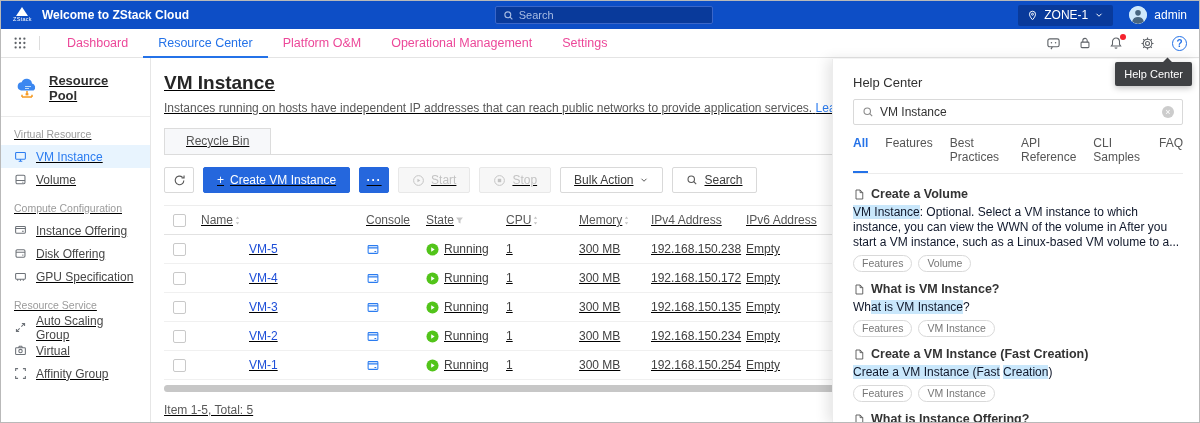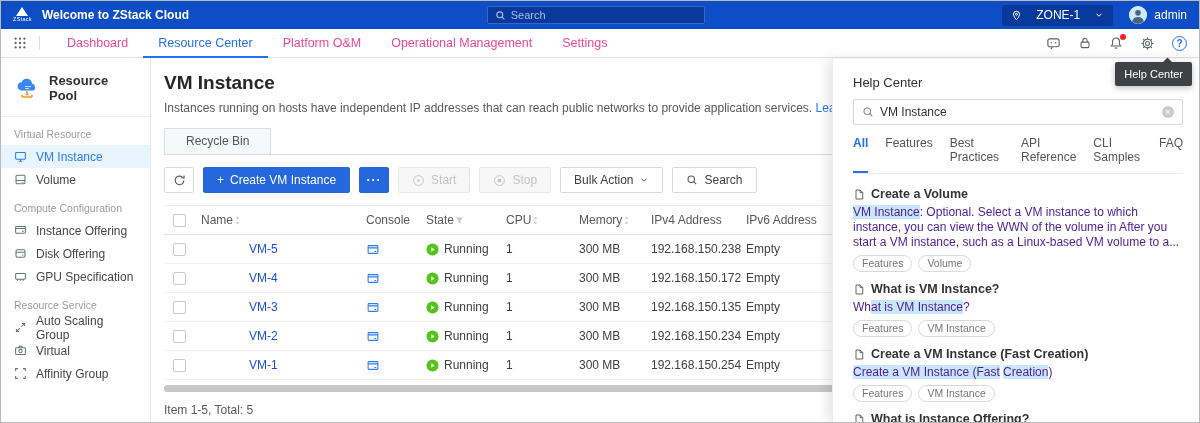--- a/index.html
+++ b/index.html
@@ -8,38 +8,38 @@
 
   
   .topbar { height: 28px; background: #0d4ec6; display: flex; align-items: center; padding: 0 12px; color: #fff; }
   .logo { display: flex; flex-direction: column; align-items: center; margin-right: 10px; line-height: 1; }
   .logo-tri { width: 0; height: 0; border-left: 6px solid transparent; border-right: 6px solid transparent; border-bottom: 9px solid #fff; }
   .logo-text { font-size: 5.5px; color: #fff; margin-top: 1px; letter-spacing: .3px; }
   .topbar-title { font-size: 12px; font-weight: bold; white-space: nowrap; }
   .topbar-search { margin: 0 auto; width: 218px; height: 18px; background: #093a9b; border: 1px solid #3a66c9; border-radius: 2px; display: flex; align-items: center; padding: 0 7px; gap: 5px; }
   .topbar-search input { background: transparent; border: none; outline: none; color: #a9bde4; font-size: 11px; width: 100%; font-family: inherit; }
   .topbar-search input::placeholder { color: #a9bde4; }
-  .zone-box { display: flex; align-items: center; gap: 14px; background: #093a9b; border-radius: 2px; height: 21px; padding: 0 9px; font-size: 12px; margin-right: 16px; cursor: pointer; }
+  .zone-box { display: flex; align-items: center; gap: 6px; background: #093a9b; border-radius: 2px; height: 21px; padding: 0 9px; font-size: 12px; margin-right: 16px; cursor: pointer; }
   .user-box { display: flex; align-items: center; gap: 7px; font-size: 12px; cursor: pointer; }
   .avatar { width: 18px; height: 18px; border-radius: 50%; overflow: hidden; background: #cfe8fb; display: inline-block; }
 
   
   .navbar { height: 29px; background: #fff; border-bottom: 1px solid #e4e4e4; display: flex; align-items: center; padding: 0 12px; }
   .grid-icon { color: #5f6368; display: inline-flex; cursor: pointer; }
   .nav-divider { width: 1px; height: 14px; background: #ddd; margin: 0 12px; }
   .nav-items { display: flex; height: 100%; }
   .nav-item { font-size: 12.5px; color: #ec4899; padding: 0 15px; display: flex; align-items: center; height: 29px; cursor: pointer; border-bottom: 2px solid transparent; }
   .nav-item.active { color: #2472e8; border-bottom-color: #2472e8; }
   .nav-right { margin-left: auto; display: flex; align-items: center; gap: 17px; color: #5f6368; }
   .nav-icon { position: relative; display: inline-flex; cursor: pointer; }
   .red-dot { position: absolute; top: -2px; right: -3px; width: 6px; height: 6px; background: #f5222d; border-radius: 50%; }
   .help-badge { width: 15px; height: 15px; border-radius: 50%; border: 1.5px solid #2472e8; color: #2472e8; font-size: 10px; font-weight: bold; display: inline-flex; align-items: center; justify-content: center; }
 
   
-  .body-row { display: flex; height: calc(423px - 59px); }
+  .body-row { display: flex; height: calc(423px - 59px); text-decoration: underline; }
 
   
   .sidebar { width: 150px; min-width: 150px; border-right: 1px solid #e6e6e6; background: #fff; }
   .sb-header { display: flex; align-items: center; gap: 9px; padding: 15px 12px 13px 13px; border-bottom: 1px solid #ececec; }
   .sb-header-label { font-size: 13px; font-weight: bold; color: #303030; }
   .sb-section-label { font-size: 10.5px; color: #9b9b9b; padding: 11px 13px 5px; }
   .sb-item { height: 23px; display: flex; align-items: center; gap: 9px; padding: 0 13px; font-size: 12px; color: #474747; cursor: pointer; }
   .sb-item .sb-ic { color: #6d7278; display: inline-flex; }
   .sb-item.active { background: #e8f4fe; color: #2b7cf0; }
   .sb-item.active .sb-ic { color: #2b7cf0; }
@@ -87,21 +87,21 @@
   .help-title { font-size: 13px; color: #303030; }
   .help-search { margin-top: 9px; height: 26px; border: 1px solid #d9d9d9; border-radius: 2px; display: flex; align-items: center; gap: 6px; padding: 0 8px; }
   .help-search input { flex: 1; border: none; outline: none; font-size: 12px; color: #333; font-family: inherit; }
   .clear-icon { width: 12px; height: 12px; border-radius: 50%; background: #ccc; color: #fff; font-size: 9px; line-height: 12px; text-align: center; cursor: pointer; flex: none; }
   .help-tabs { display: flex; gap: 17px; margin-top: 11px; border-bottom: 1px solid #ececec; font-size: 12px; color: #555; }
   .help-tab { padding-bottom: 7px; cursor: pointer; border-bottom: 2px solid transparent; }
   .help-tab.active { color: #2472e8; font-weight: bold; border-bottom-color: #2472e8; }
   .help-results { margin-top: 13px; }
   .result { margin-bottom: 10px; }
   .result-title { display: flex; align-items: center; gap: 6px; font-size: 12.5px; font-weight: bold; color: #333; cursor: pointer; }
-  .result-body { margin-top: 4px; font-size: 12px; color: #4c1d95; line-height: 15px; }
+  .result-body { margin-top: 4px; font-size: 12px; color: #0f172a; line-height: 15px; }
   .hl { background: #c9e7fb; }
   .result-tags { margin-top: 5px; display: flex; gap: 6px; }
   .tag { font-size: 10.5px; color: #777; border: 1px solid #d9d9d9; border-radius: 9px; padding: 1px 8px 2px; background: #fff; }
 
   
   .tooltip { position: absolute; top: 61px; right: 7px; background: #3f4144; color: #fff; font-size: 11px; padding: 6px 9px; border-radius: 2px; z-index: 20; box-shadow: 0 2px 6px rgba(0,0,0,.25); }
   .tooltip-arrow { position: absolute; top: -3px; right: 21px; width: 7px; height: 7px; background: #3f4144; transform: rotate(45deg); }
 
   svg { display: block; }
 </style>

